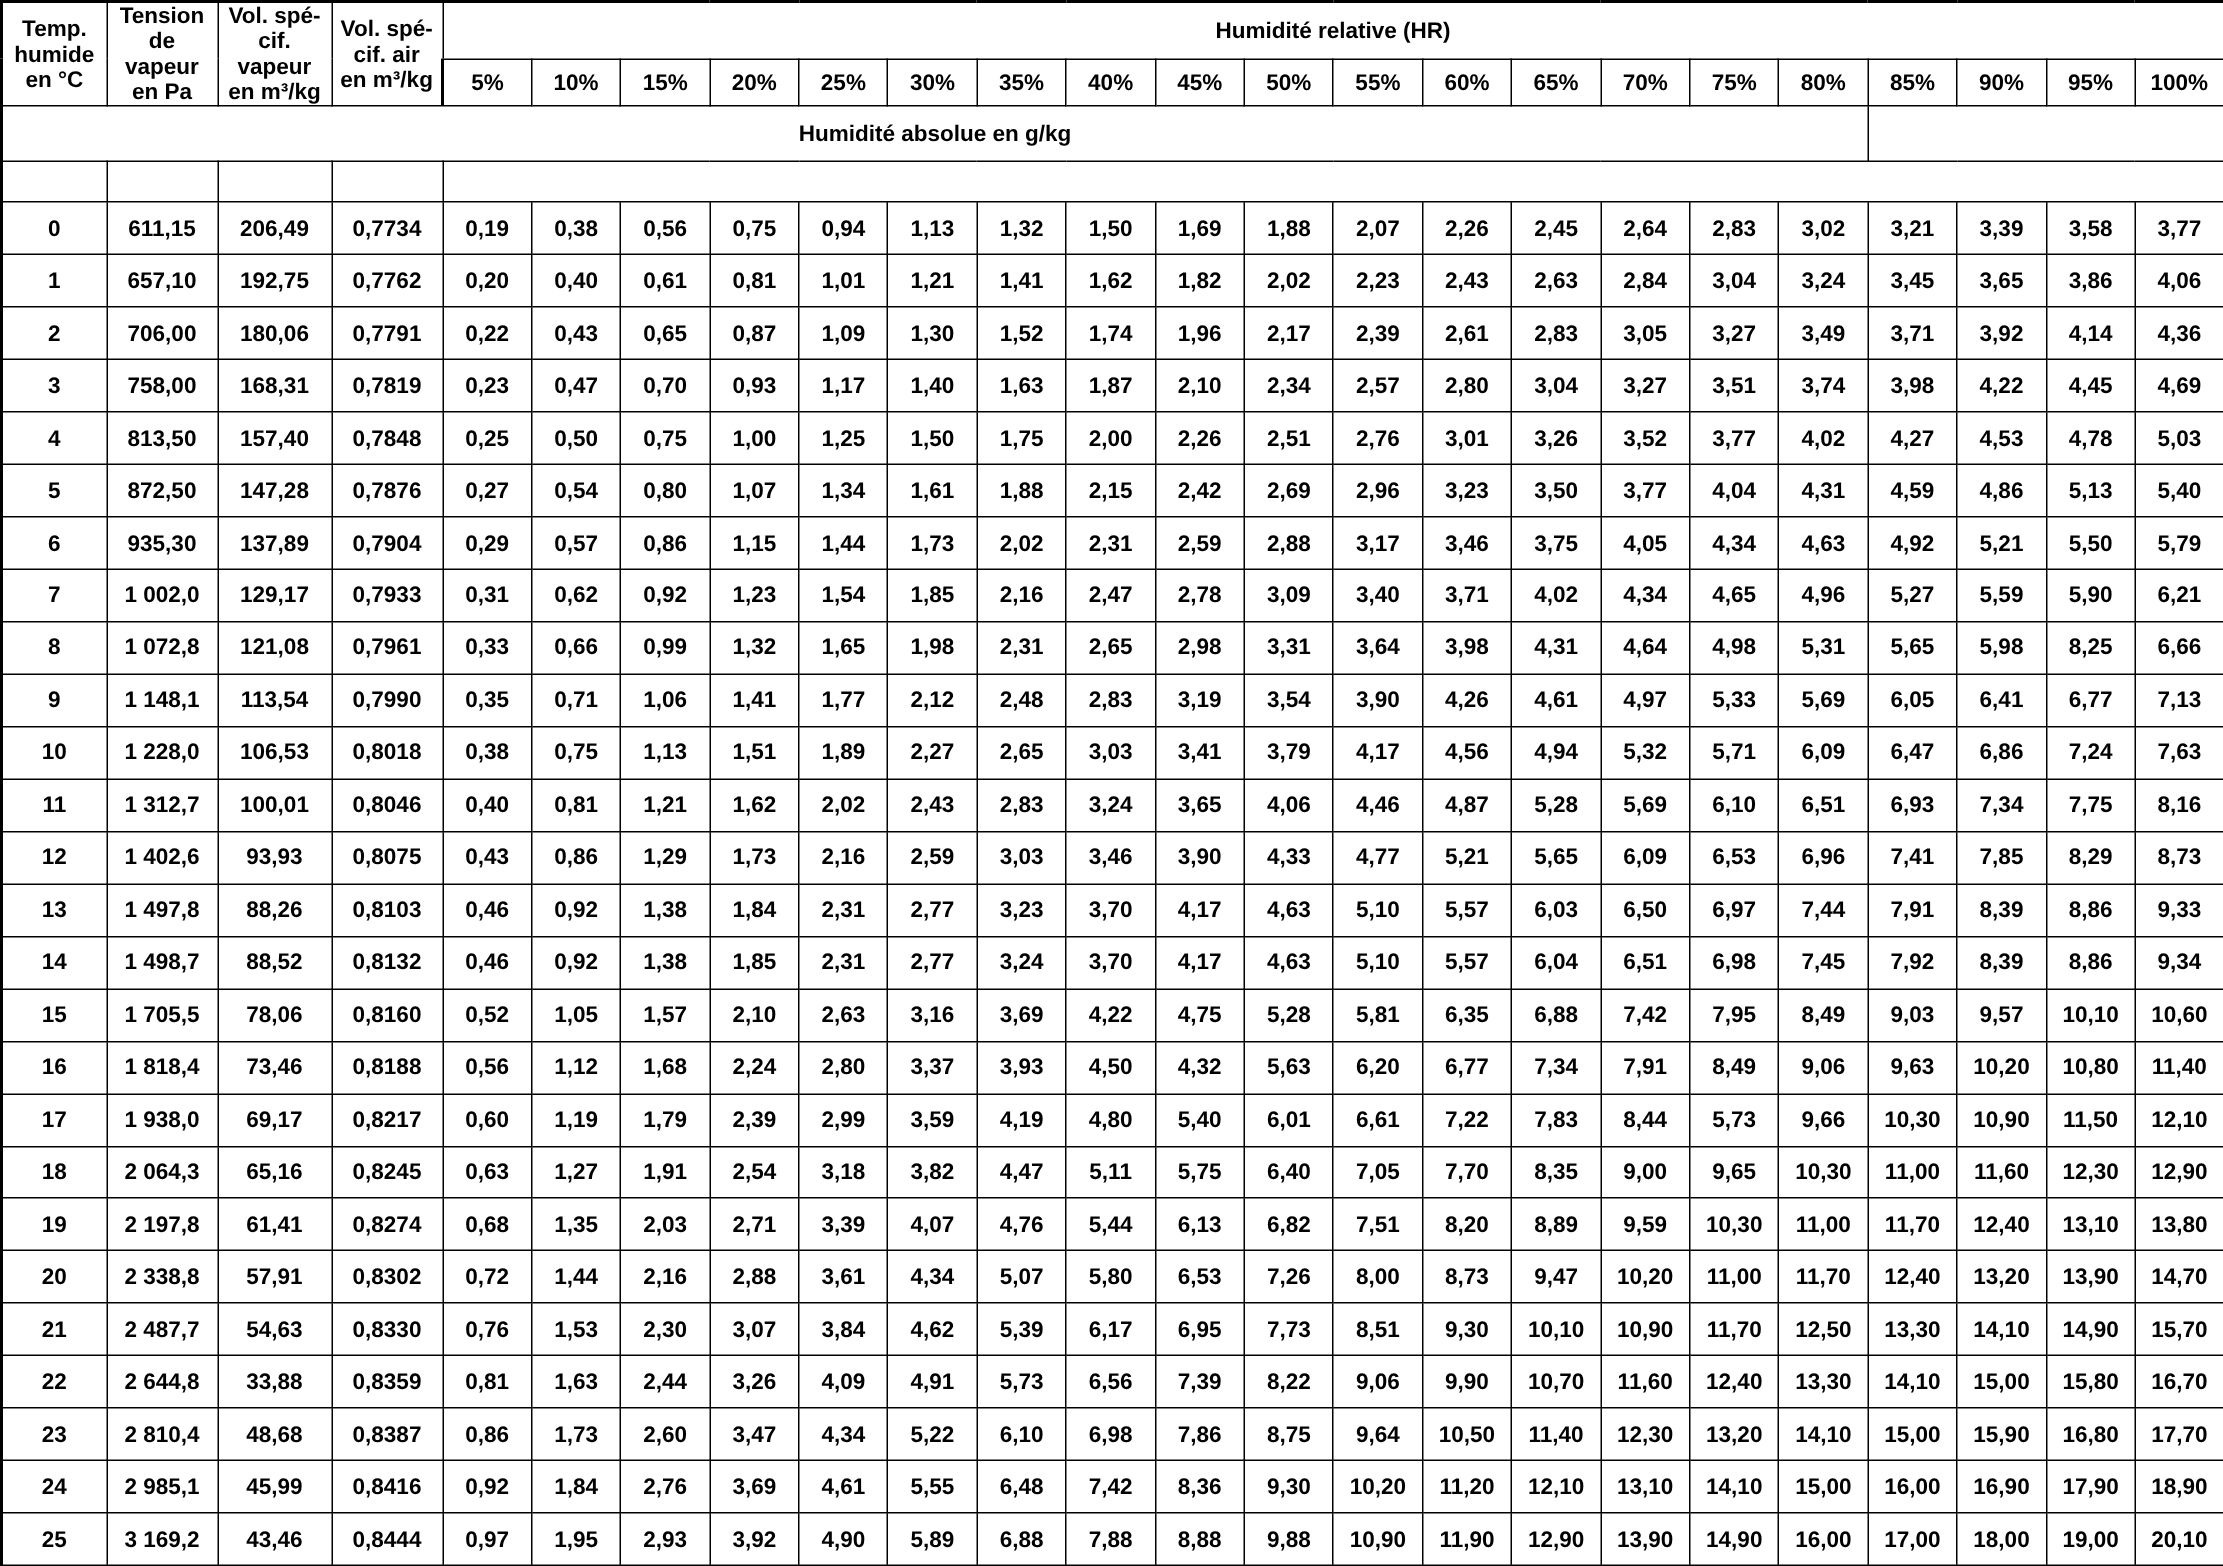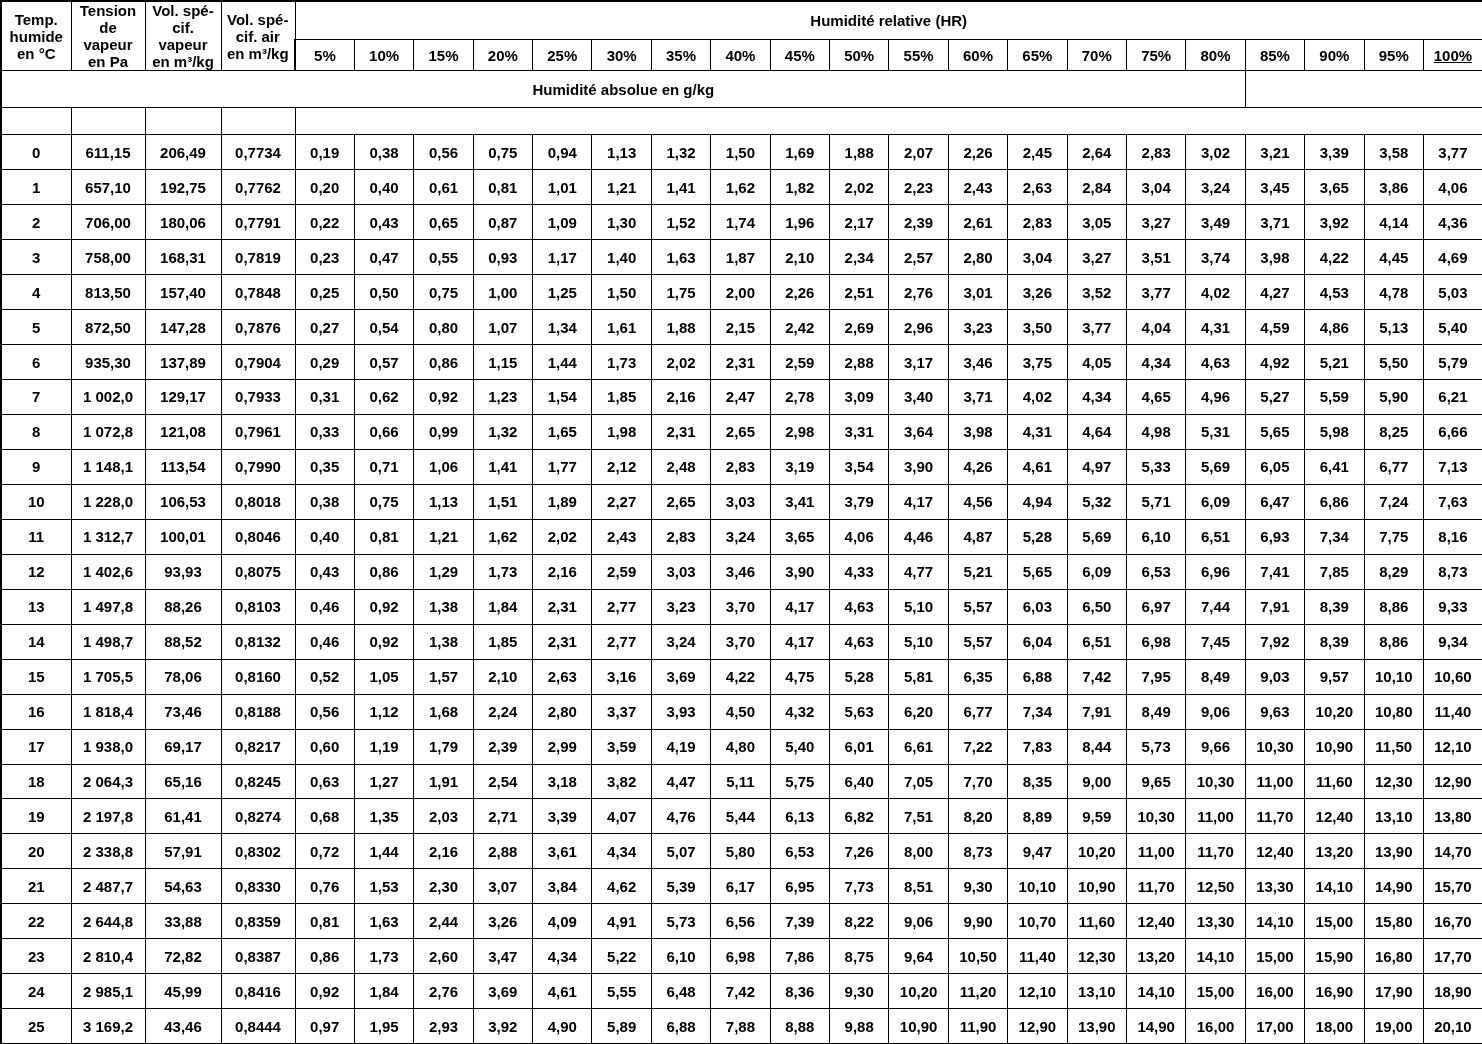--- a/index.html
+++ b/index.html
@@ -71,21 +71,21 @@
   }
   .hdr-pct {
     font-weight: bold;
     font-size: 15.5px;
     height: 30px;
     border-left-width: 1.6px;
     border-right-width: 1.6px;
     border-bottom-width: 2.5px;
   }
   .hdr-pct.first { border-left-width: 2.5px; }
-  .hdr-pct.last  { border-right-width: 2.5px; text-decoration: underline; }
+  .hdr-pct.last  { border-right-width: 2.5px; }
   .hdr-abs {
     font-weight: bold;
     font-size: 15.5px;
     border-bottom-width: 2.5px;
     border-left-width: 2.5px;
     border-right-width: 2.5px;
     height: 36px;
   }
   .spacer-cell {
     height: 26px;
@@ -264,21 +264,21 @@
           <td class="hcell">4,14</td>
           <td class="hcell thick-r">4,36</td>
         </tr>
         <tr class="datarow">
           <td class="lcol tcol">3</td>
           <td class="lcol tcol">758,00</td>
           <td class="lcol tcol">168,31</td>
           <td class="lcol tcol">0,7819</td>
           <td class="hcell thick-l">0,23</td>
           <td class="hcell">0,47</td>
-          <td class="hcell">0,55</td>
+          <td class="hcell">0,70</td>
           <td class="hcell">0,93</td>
           <td class="hcell">1,17</td>
           <td class="hcell">1,40</td>
           <td class="hcell">1,63</td>
           <td class="hcell">1,87</td>
           <td class="hcell">2,10</td>
           <td class="hcell">2,34</td>
           <td class="hcell">2,57</td>
           <td class="hcell">2,80</td>
           <td class="hcell">3,04</td>
@@ -780,21 +780,21 @@
           <td class="hcell">12,40</td>
           <td class="hcell">13,30</td>
           <td class="hcell">14,10</td>
           <td class="hcell">15,00</td>
           <td class="hcell">15,80</td>
           <td class="hcell thick-r">16,70</td>
         </tr>
         <tr class="datarow">
           <td class="lcol tcol">23</td>
           <td class="lcol tcol">2 810,4</td>
-          <td class="lcol tcol">72,82</td>
+          <td class="lcol tcol">48,68</td>
           <td class="lcol tcol">0,8387</td>
           <td class="hcell thick-l">0,86</td>
           <td class="hcell">1,73</td>
           <td class="hcell">2,60</td>
           <td class="hcell">3,47</td>
           <td class="hcell">4,34</td>
           <td class="hcell">5,22</td>
           <td class="hcell">6,10</td>
           <td class="hcell">6,98</td>
           <td class="hcell">7,86</td>

